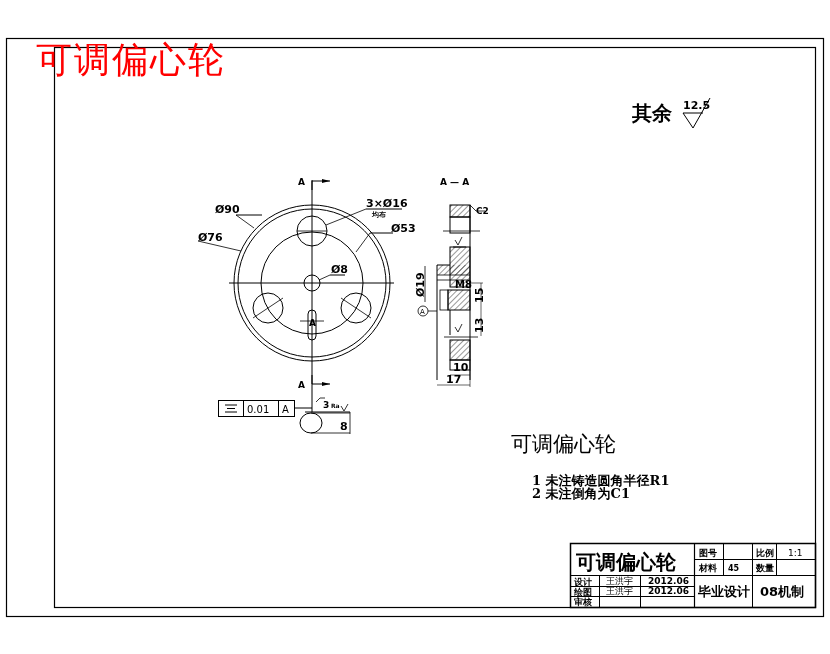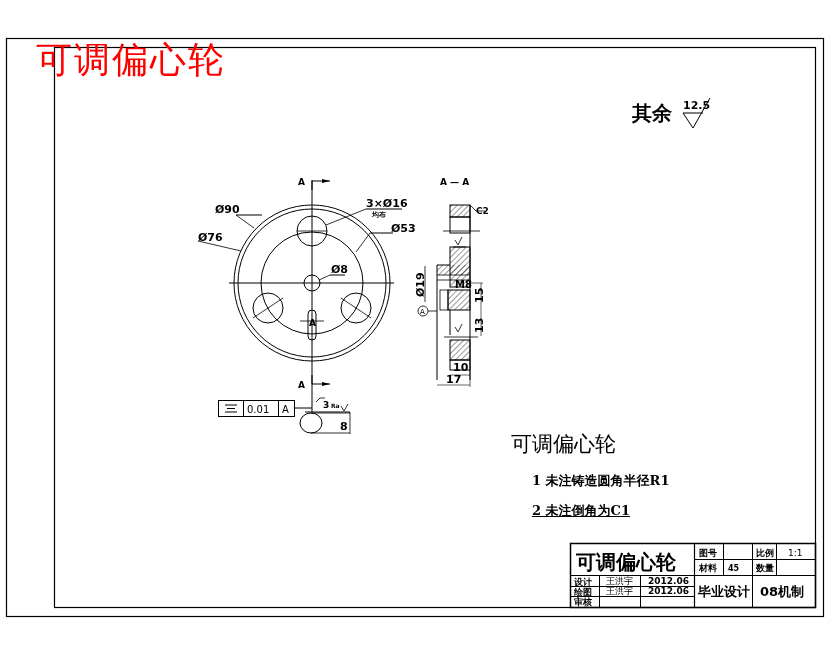--- a/index.html
+++ b/index.html
@@ -186,13 +186,13 @@
     <text x="574" y="605" font-size="9" font-weight="bold">审核</text>
     <text x="698" y="596" font-size="13" font-weight="bold">毕业设计</text>
     <text x="760" y="596" font-size="13" font-weight="bold">08机制</text>
   </g>
 </svg>
 
 <div class="red-title">可调偏心轮</div>
 <div class="other-rough">其余</div>
 <div class="tech-title">可调偏心轮</div>
 <div class="tech-item" style="top:472px;">1  未注铸造圆角半径R1</div>
-<div class="tech-item" style="top:502px;text-decoration:underline;">2  未注倒角为C1</div>
+<div class="tech-item" style="top:485px;">2  未注倒角为C1</div>
 
 </body></html>

